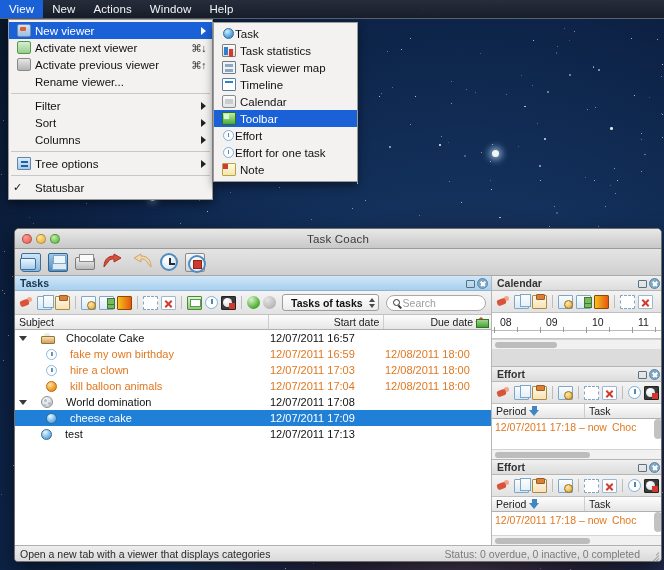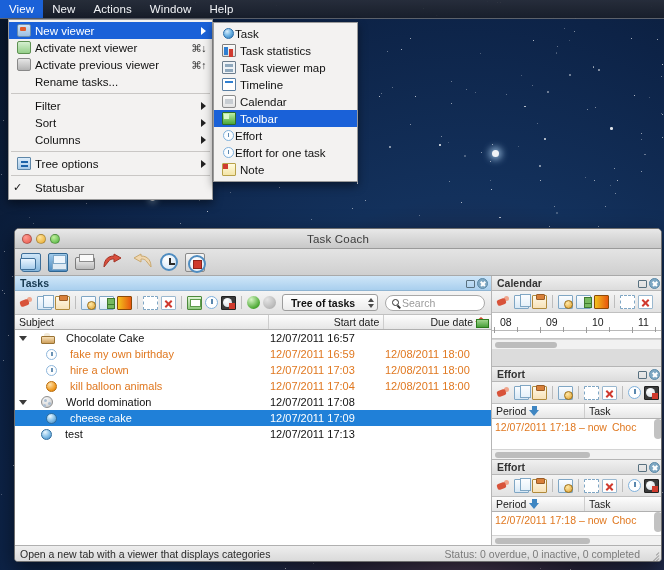--- a/index.html
+++ b/index.html
@@ -721,21 +721,21 @@
     <span class="lbl">Activate next viewer</span>
     <span class="sc">⌘↓</span>
   </div>
   <div class="mi">
     <span class="mico ic-prev"></span>
     <span class="lbl">Activate previous viewer</span>
     <span class="sc">⌘↑</span>
   </div>
   <div class="mi">
     <span class="mico"></span>
-    <span class="lbl">Rename tasks...</span>
+    <span class="lbl">Rename viewer...</span>
   </div>
   <div class="msep"></div>
   <div class="mi">
     <span class="mico"></span>
     <span class="lbl">Filter</span>
     <span class="arrow"></span>
   </div>
   <div class="mi">
     <span class="mico"></span>
     <span class="lbl">Sort</span>
@@ -850,21 +850,21 @@
         <span class="vi v-dash"></span>
         <span class="vi v-del"></span>
         <span class="vsep"></span>
         <span class="vi v-mail"></span>
         <span class="vi v-tclock"></span>
         <span class="vi v-tstop"></span>
         <span class="vsep"></span>
         <span class="vi v-ball-g"></span>
         <span class="vi v-ball-d"></span>
         <div class="combo">
-          <span class="cl">Tree of tasks</span>
+          <span class="cl">Tasks of tasks</span>
           <span class="updown">
               <i class="u"></i>
               <i class="d"></i>
             </span>
         </div>
         <div class="search">
           <span class="mag"></span>
           <span>Search</span>
         </div>
       </div>

